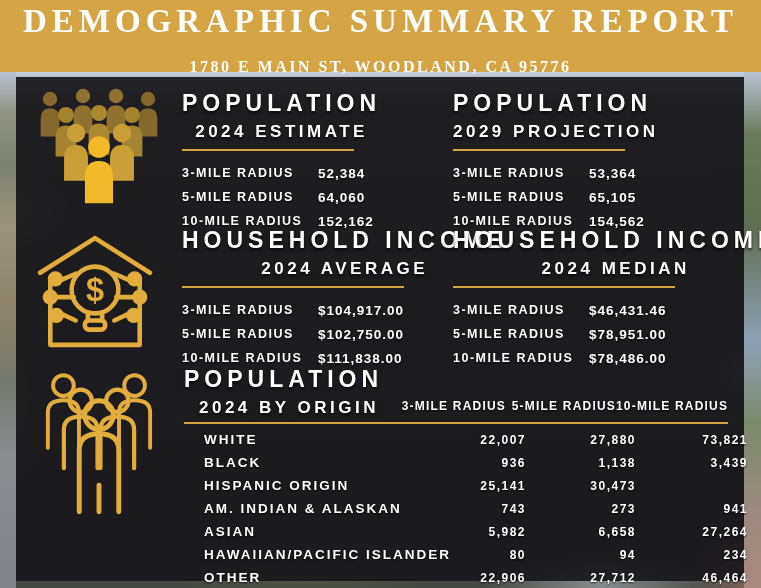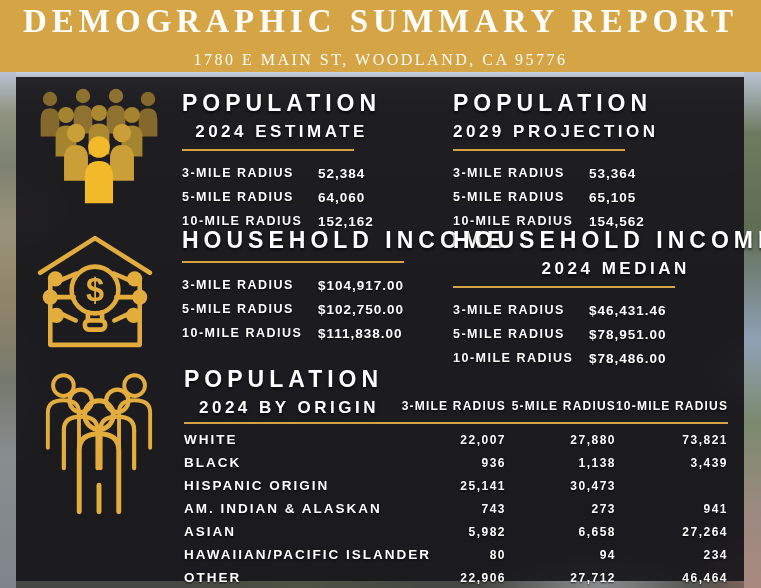--- a/index.html
+++ b/index.html
@@ -5,22 +5,22 @@
   * { margin:0; padding:0; box-sizing:border-box; }
   html,body { width:761px; }
   body { font-family:"Liberation Sans", sans-serif; }
   .stage { position:relative; width:761px; height:588px; overflow:hidden; background:#ef4444; }
 
   
   .header { position:absolute; left:0; top:0; width:761px; height:72px;
             background:#d5a445; text-align:center; color:#fdfdfb; z-index:5; }
   .header h1 { font-family:"Liberation Serif", serif; font-weight:700; font-size:33px;
                letter-spacing:5px; padding-top:3px; white-space:nowrap; }
-  .header h2 { font-family:"Liberation Serif", serif; font-weight:400; font-size:16px;
-               letter-spacing:2.5px; margin-top:11px; white-space:nowrap; }
+  .header h2 { font-family:"Liberation Serif", serif; font-weight:700; font-size:16px;
+               letter-spacing:2.5px; margin-top:18px; white-space:nowrap; }
 
   
   .photo { position:absolute; left:0; top:72px; width:761px; height:516px;
     background:
       radial-gradient(90px 60px at 10px 140px, rgba(150,142,104,.8), rgba(150,142,104,0) 70%),
       radial-gradient(70px 130px at 4px 330px, rgba(118,122,108,.9), rgba(118,122,108,0) 70%),
       radial-gradient(100px 80px at 757px 130px, rgba(93,107,79,.9), rgba(93,107,79,0) 70%),
       radial-gradient(80px 60px at 756px 300px, rgba(126,148,172,.85), rgba(126,148,172,0) 70%),
       radial-gradient(90px 70px at 752px 500px, rgba(160,118,110,.8), rgba(160,118,110,0) 70%),
       radial-gradient(160px 50px at 300px 512px, rgba(78,83,68,.9), rgba(78,83,68,0) 75%),
@@ -60,21 +60,21 @@
   .val { font-size:13.5px; font-weight:700; letter-spacing:1px; white-space:nowrap;
          text-shadow:0 1px 2px rgba(0,0,0,.8); }
 
   
   .origin { position:absolute; left:168px; top:289px; width:544px; color:#fff; }
   .origin-head { display:grid; grid-template-columns:210px 112px 110px 112px; align-items:end; }
   .origin-titles { overflow:visible; }
   .col-h { font-size:12px; font-weight:800; letter-spacing:1.2px; text-align:right;
            padding-bottom:5px; white-space:nowrap; text-shadow:0 1px 2px rgba(0,0,0,.8); }
   .origin-rule { height:2px; background:#d2a243; margin-top:4px; margin-bottom:4px; }
-  .origin-row { display:grid; grid-template-columns:210px 112px 110px 112px; height:23px; align-items:center; }
+  .origin-row { display:grid; grid-template-columns:210px 112px 110px 112px; height:23px; align-items:center;margin-left:20px; }
   .origin-lbl { font-size:13.5px; font-weight:800; letter-spacing:2px; white-space:nowrap;
                 text-shadow:0 1px 2px rgba(0,0,0,.8); }
   .origin-val { font-size:12px; font-weight:700; letter-spacing:1.5px; text-align:right;
                 text-shadow:0 1px 2px rgba(0,0,0,.8); }
 </style>
 </head>
 <body>
 
 <div class="stage">
 
@@ -184,20 +184,21 @@
         </div>
         <div class="row">
           <span class="lbl">10-MILE RADIUS</span>
           <span class="val">154,562</span>
         </div>
       </div>
     </div>
 
     <div class="sec s3">
       <div class="sec-title">HOUSEHOLD INCOME</div>
+      <div class="sec-sub">2024 AVERAGE</div>
       <div class="rule"></div>
       <div class="rows">
         <div class="row">
           <span class="lbl">3-MILE RADIUS</span>
           <span class="val">$104,917.00</span>
         </div>
         <div class="row">
           <span class="lbl">5-MILE RADIUS</span>
           <span class="val">$102,750.00</span>
         </div>

